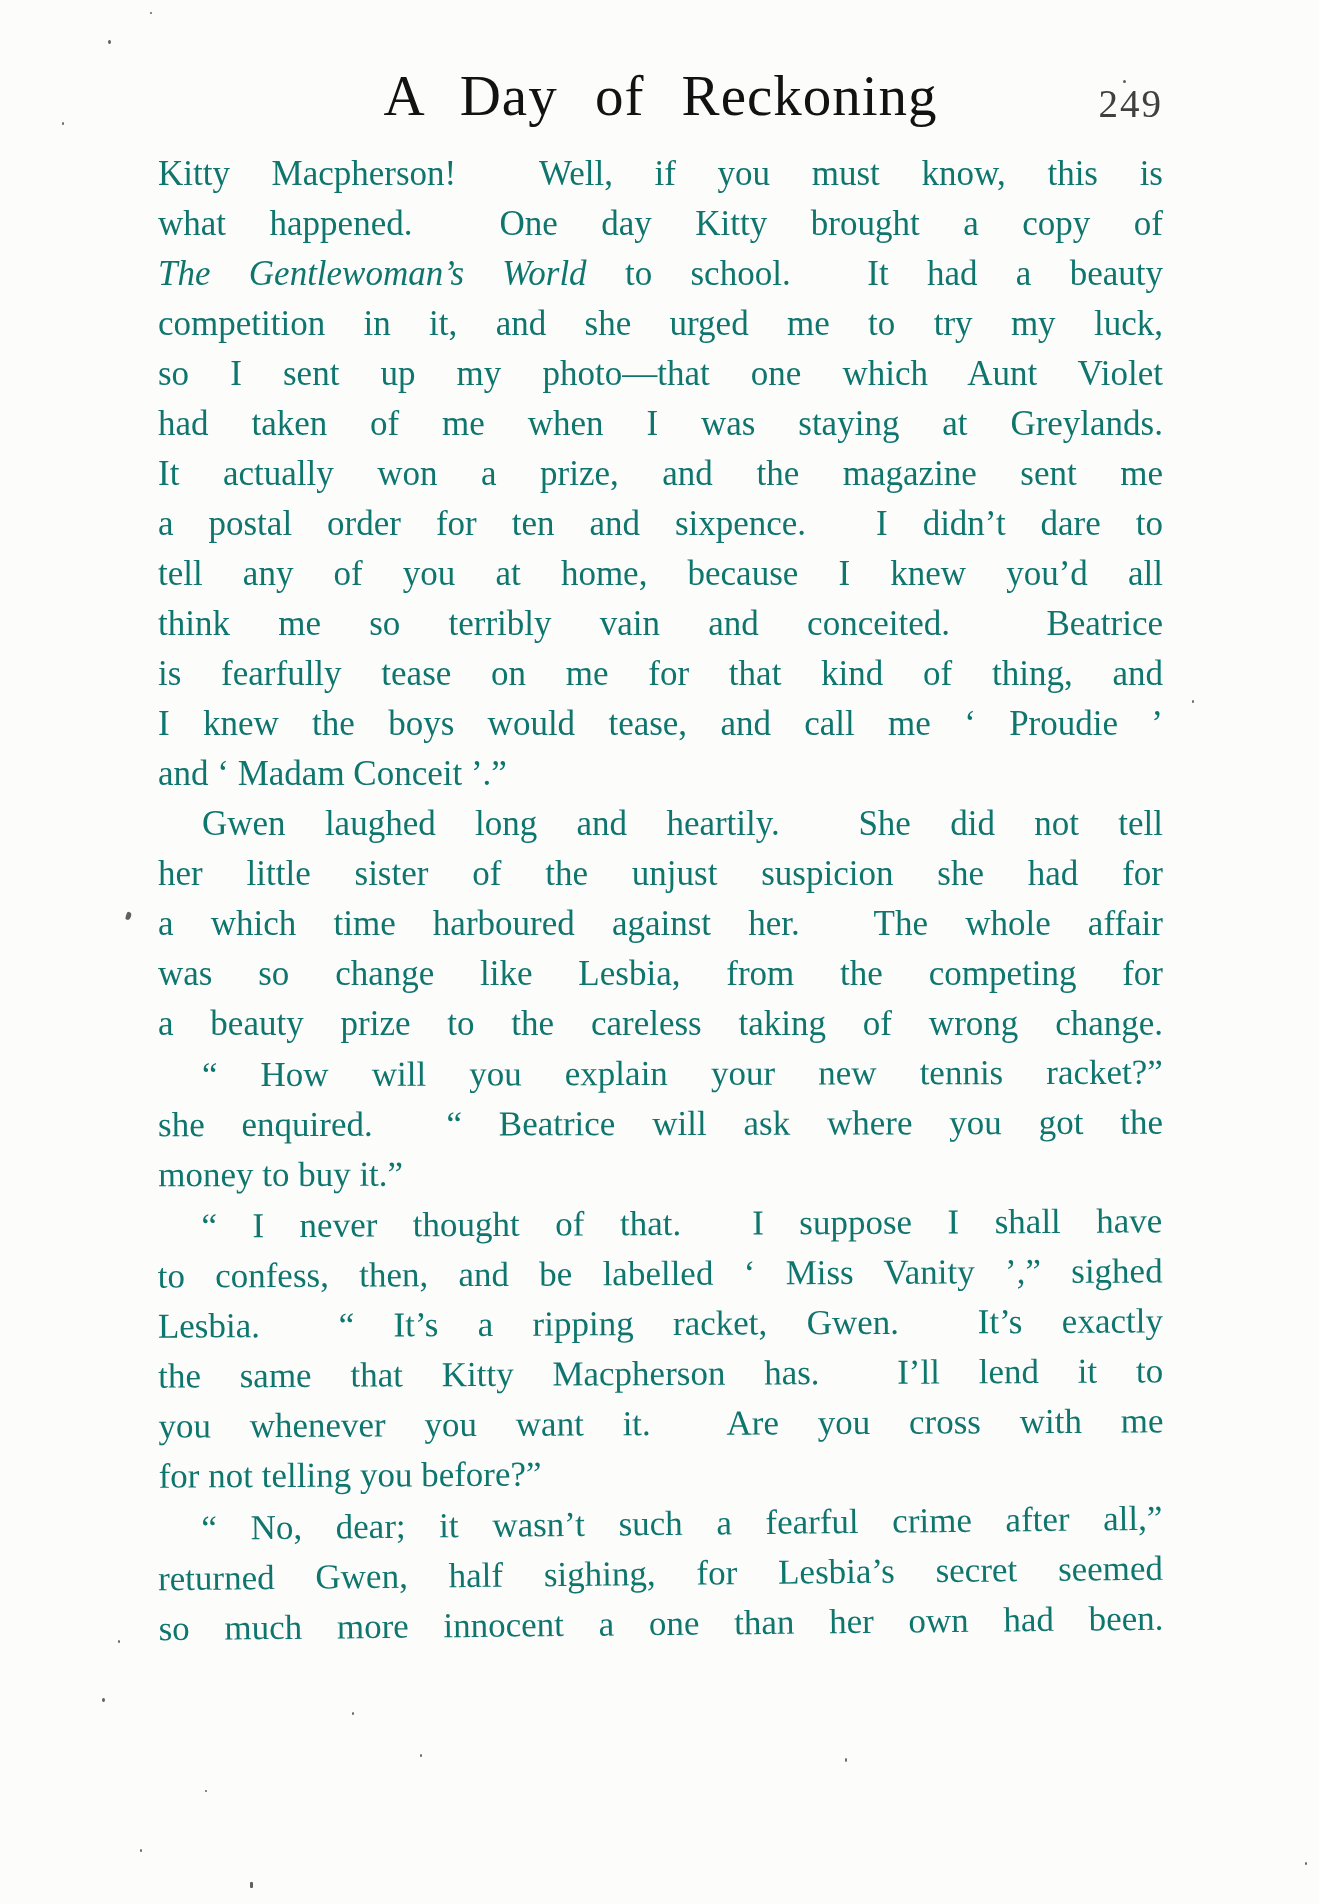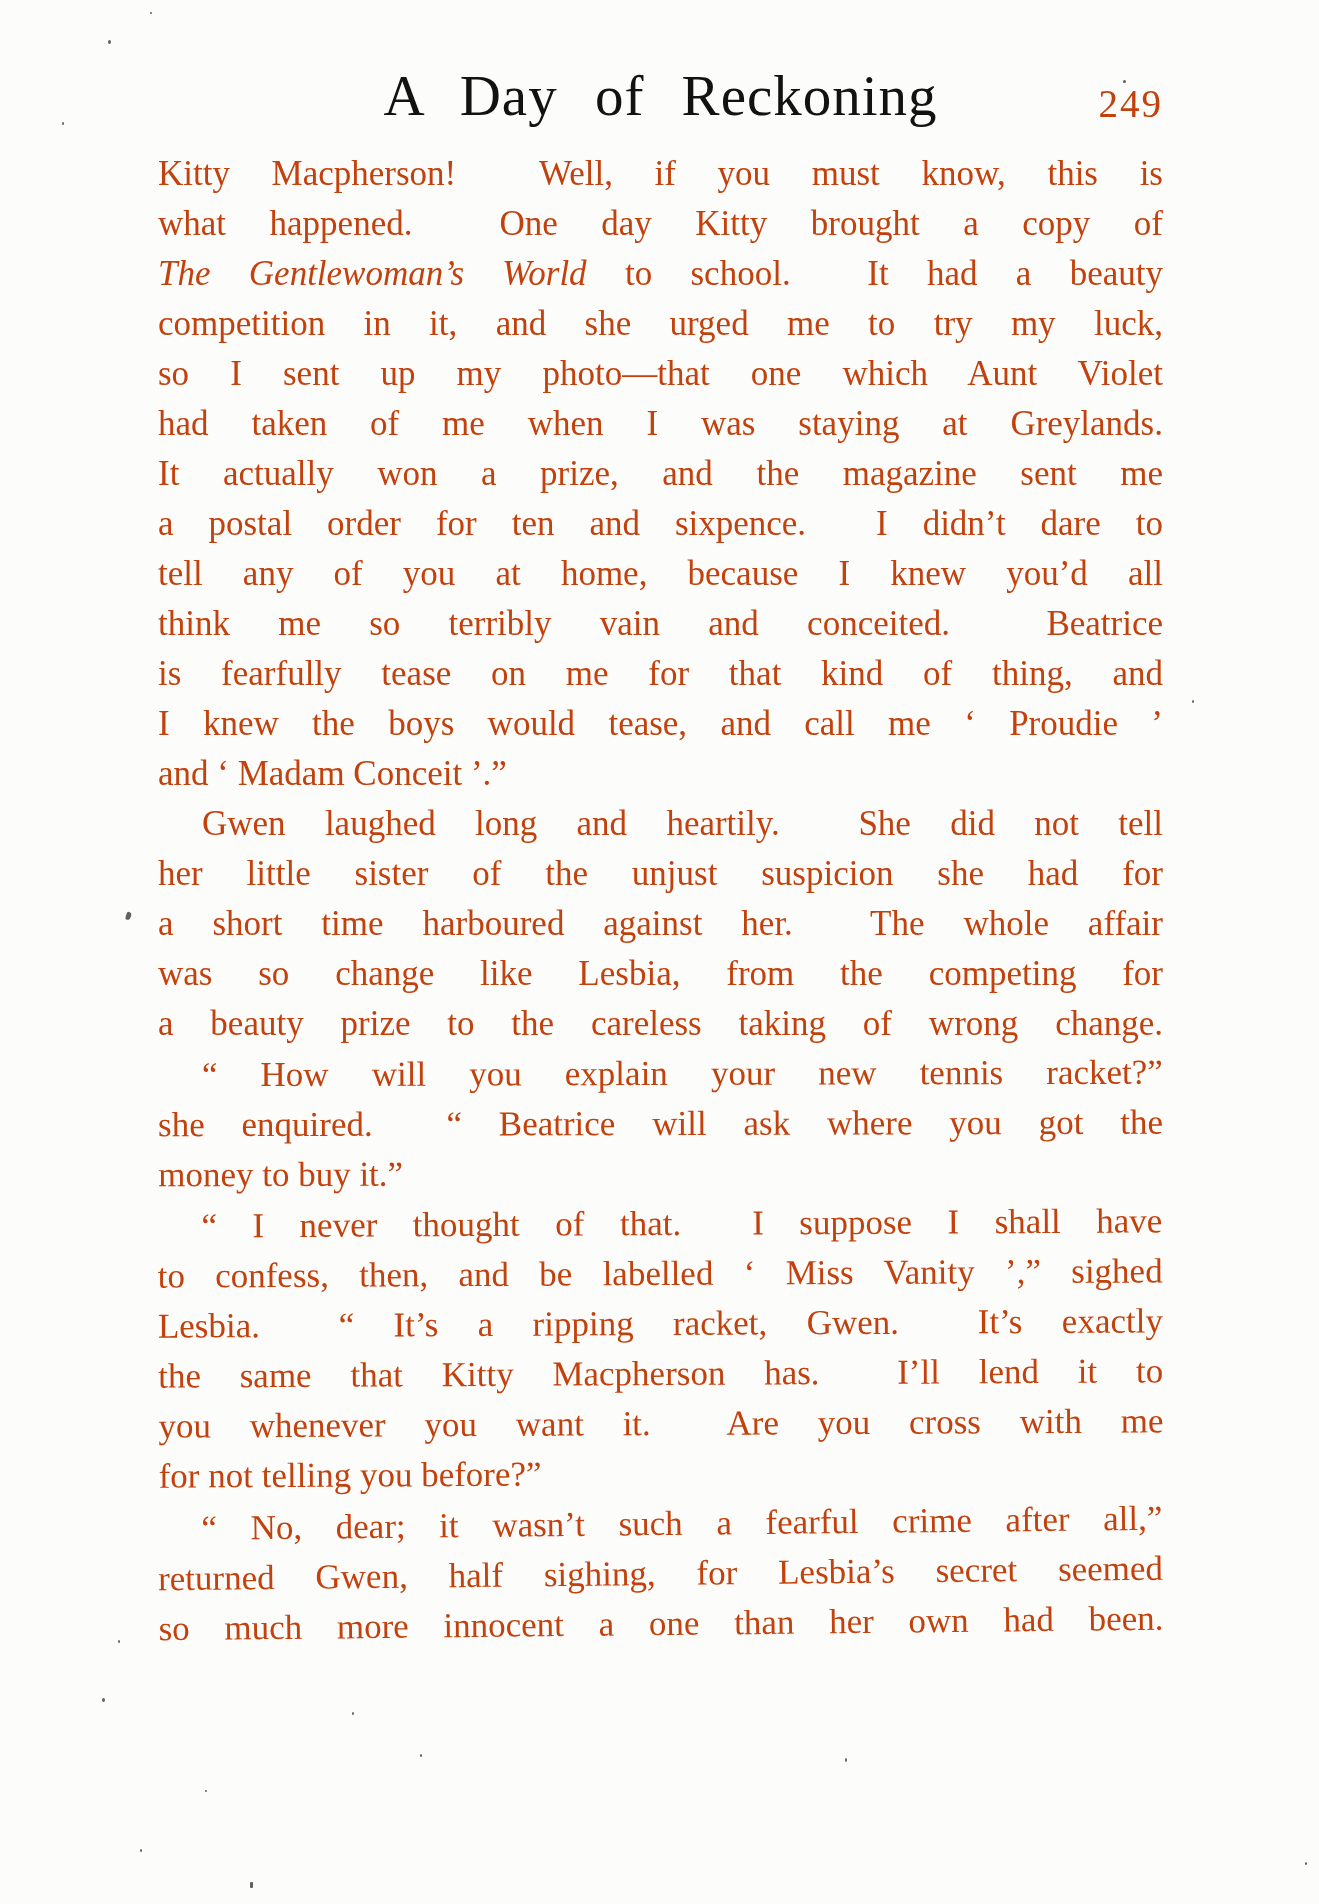--- a/index.html
+++ b/index.html
@@ -33,27 +33,27 @@
     letter-spacing: 1px;
     color: #121212;
     white-space: nowrap;
   }
   .page-number {
     position: absolute;
     right: 0;
     top: 16px;
     font-size: 39px;
     letter-spacing: 2px;
-    color: #c2410c;
+    color: #404040;
   }
   .text-block {
     margin-top: 18px;
     font-size: 35px;
     line-height: 50px;
-    color: #c2410c;
+    color: #0f766e;
   }
   .paragraph { position: relative; }
   
   .paragraph:nth-child(3) { transform: rotate(-0.15deg); transform-origin: 50% 50%; }
   .paragraph:nth-child(4) { transform: rotate(-0.3deg);  transform-origin: 50% 50%; }
   .paragraph:nth-child(5) { transform: rotate(-0.6deg);  transform-origin: 50% 50%; }
   .line {
     text-align: justify;
     text-align-last: justify;
     white-space: pre-wrap;
@@ -123,21 +123,21 @@
           <div class="line"><span>a postal order for ten and sixpence.  I didn’t dare to</span></div>
           <div class="line"><span>tell any of you at home, because I knew you’d all</span></div>
           <div class="line"><span>think me so terribly vain and conceited.  Beatrice</span></div>
           <div class="line"><span>is fearfully tease on me for that kind of thing, and</span></div>
           <div class="line"><span>I knew the boys would tease, and call me ‘ Proudie ’</span></div>
           <div class="line short-last"><span>and ‘ Madam Conceit ’.”</span></div>
         </div>
         <div class="paragraph">
           <div class="line indent"><span>Gwen laughed long and heartily.  She did not tell</span></div>
           <div class="line"><span>her little sister of the unjust suspicion she had for</span></div>
-          <div class="line"><span>a short time harboured against her.  The whole affair</span></div>
+          <div class="line"><span>a which time harboured against her.  The whole affair</span></div>
           <div class="line"><span>was so change like Lesbia, from the competing for</span></div>
           <div class="line"><span>a beauty prize to the careless taking of wrong change.</span></div>
         </div>
         <div class="paragraph">
           <div class="line indent"><span>“ How will you explain your new tennis racket?”</span></div>
           <div class="line"><span>she enquired.  “ Beatrice will ask where you got the</span></div>
           <div class="line short-last"><span>money to buy it.”</span></div>
         </div>
         <div class="paragraph">
           <div class="line indent"><span>“ I never thought of that.  I suppose I shall have</span></div>

